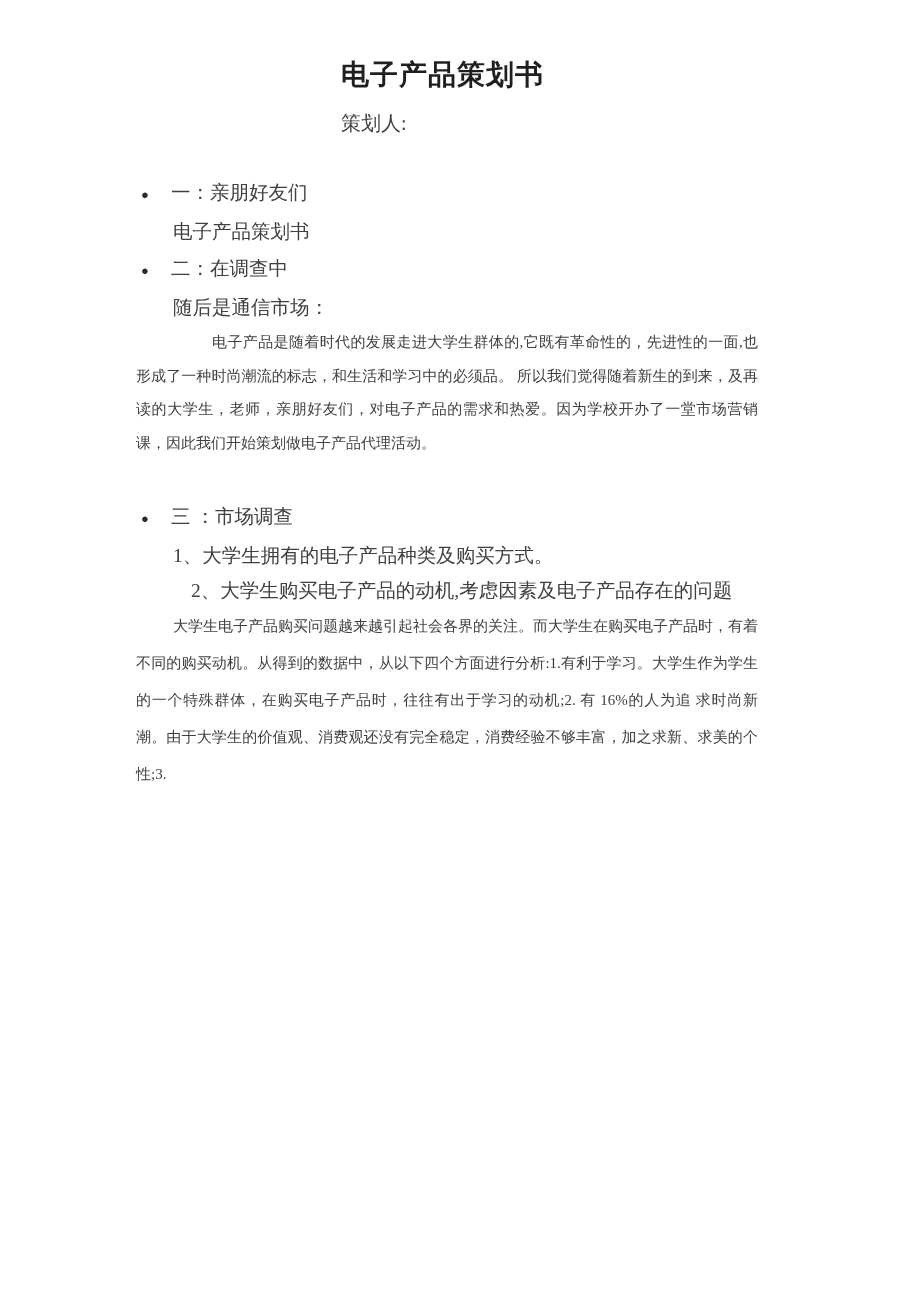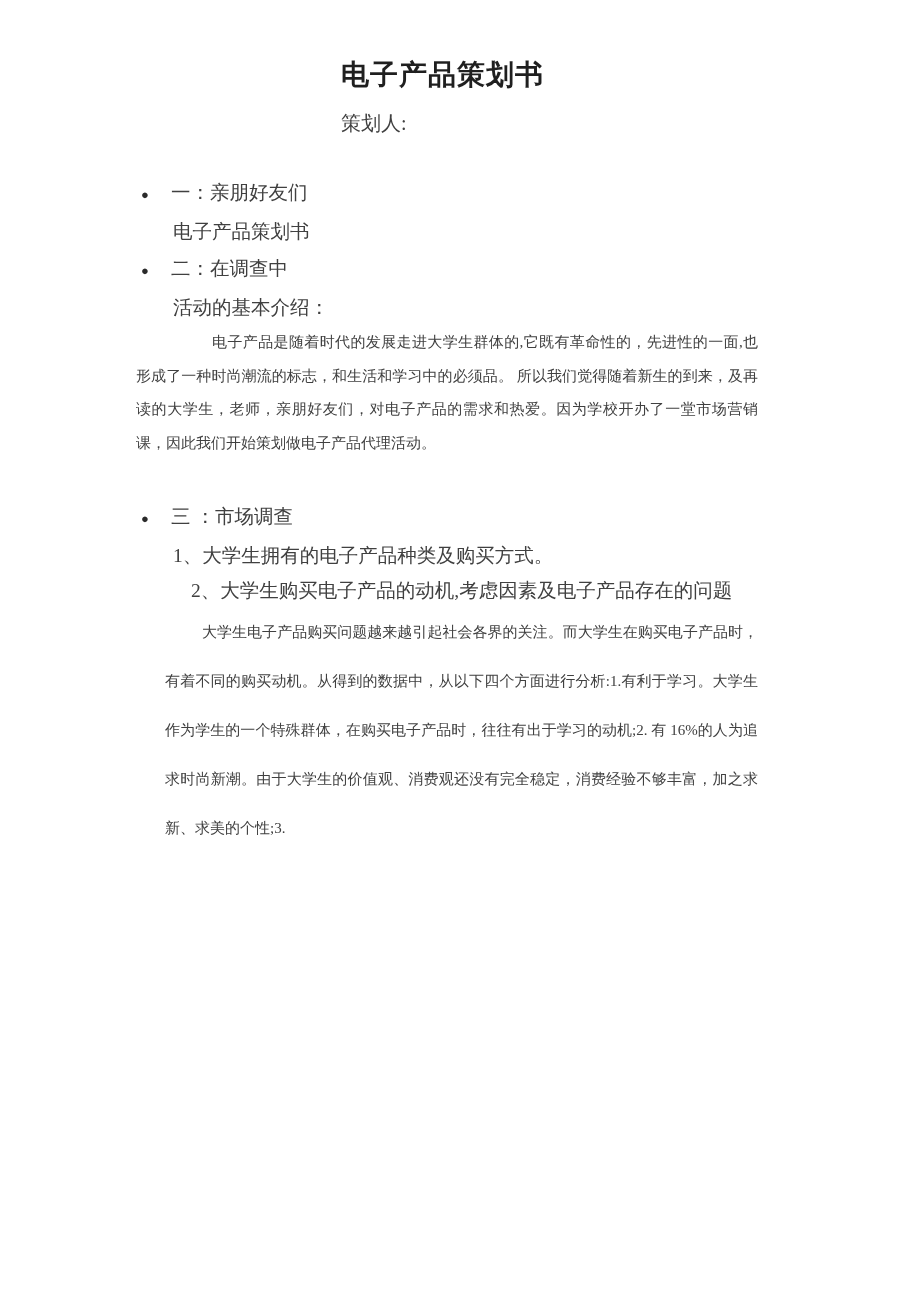--- a/index.html
+++ b/index.html
@@ -54,21 +54,21 @@
   .sub-line.flush { padding-left: 0; }
   .para {
     margin: 0;
     font-size: 15px;
     line-height: 33.5px;
     text-align: justify;
     text-justify: inter-ideograph;
   }
   .para.indent-2 { text-indent: 37px; }
   .para.indent-4 { text-indent: 76px; }
-  .para.lh-md { line-height: 49px; margin-left: 29px; }
+  .para.lh-md { line-height: 37px; }
 </style>
 </head>
 <body>
 
 <div class="page">
 
   <h1 class="doc-title">电子产品策划书</h1>
 
   <p class="planner">策划人:</p>
 
@@ -77,21 +77,21 @@
     <span class="bullet-text">一：亲朋好友们</span>
   </div>
 
   <div class="sub-line">电子产品策划书</div>
 
   <div class="bullet-row">
     <span class="dot">●</span>
     <span class="bullet-text">二：在调查中</span>
   </div>
 
-  <div class="sub-line">活动的基本介绍：</div>
+  <div class="sub-line">随后是通信市场：</div>
 
   <p class="para indent-4">电子产品是随着时代的发展走进大学生群体的,它既有革命性的，先进性的一面,也形成了一种时尚潮流的标志，和生活和学习中的必须品。 所以我们觉得随着新生的到来，及再读的大学生，老师，亲朋好友们，对电子产品的需求和热爱。因为学校开办了一堂市场营销课，因此我们开始策划做电子产品代理活动。</p>
 
   <div class="bullet-row gap-top-xl">
     <span class="dot">●</span>
     <span class="bullet-text">三 ：市场调查</span>
   </div>
 
   <div class="sub-line">1、大学生拥有的电子产品种类及购买方式。</div>
 

